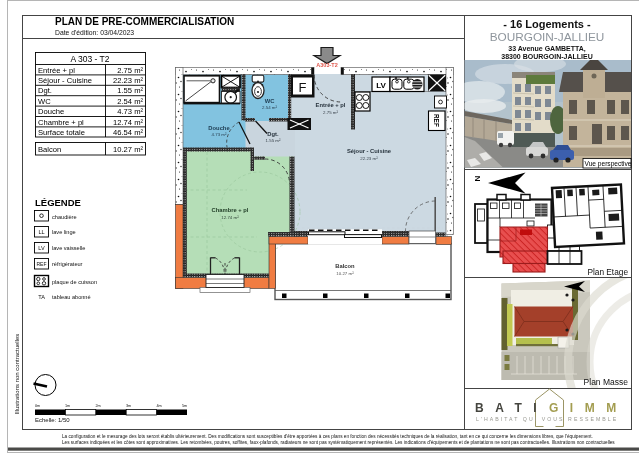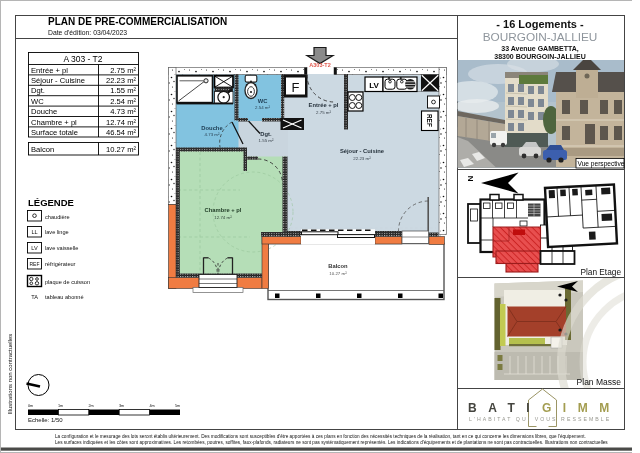--- a/index.html
+++ b/index.html
@@ -1,16 +1,16 @@
 <!DOCTYPE html>
 <html><head>
 <meta charset="utf-8">
 <style>
 html,body{margin:0;padding:0;background:#fff;}
-#page{position:relative;width:632px;height:453px;overflow:hidden;font-family:"Liberation Sans",sans-serif;}
+#page{position:relative;width:632px;height:453px;overflow:hidden;font-family:"Liberation Sans",sans-serif;margin-left:7px;}
 svg text{font-family:"Liberation Sans",sans-serif;}
 </style>
 </head>
 <body>
 <div id="page">
 <svg width="640" height="453" viewBox="0 0 640 453" xmlns="http://www.w3.org/2000/svg">
 <defs>
 <pattern id="speck" width="17" height="17" patternUnits="userSpaceOnUse">
  <rect width="17" height="17" fill="#ffffff"></rect>
  <circle cx="2.5" cy="2" r="0.59" fill="#222"></circle>

